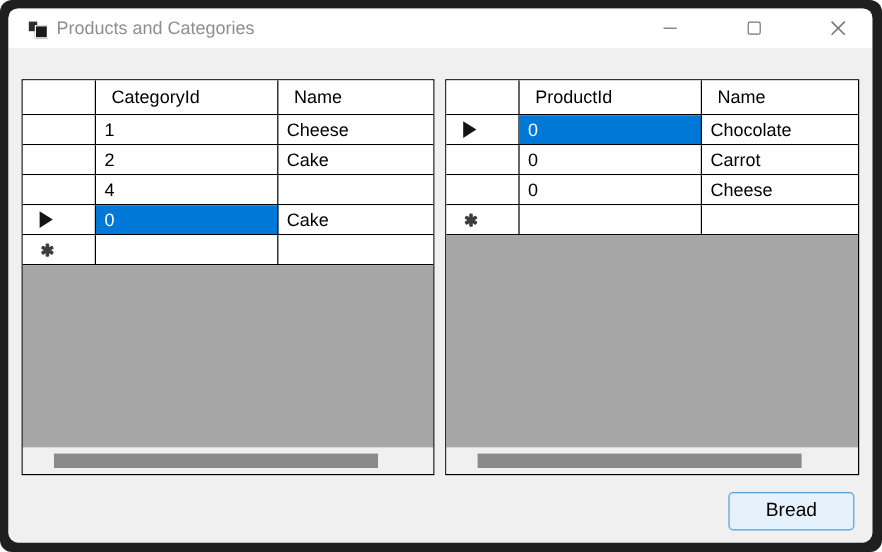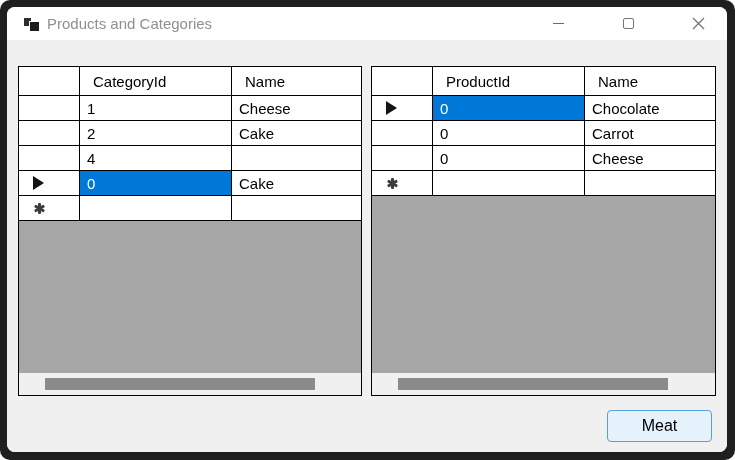--- a/index.html
+++ b/index.html
@@ -173,17 +173,17 @@
               <span class="star"></span>
             </div>
             <div class="cell c1"></div>
             <div class="cell c2"></div>
           </div>
           <div class="filler"></div>
           <div class="track">
             <div class="thumb"></div>
           </div>
         </div>
-      <button class="save">Meat</button>
+      <button class="save">Bread</button>
     </div>
 
   </div>
 </div>
 
 </body></html>

